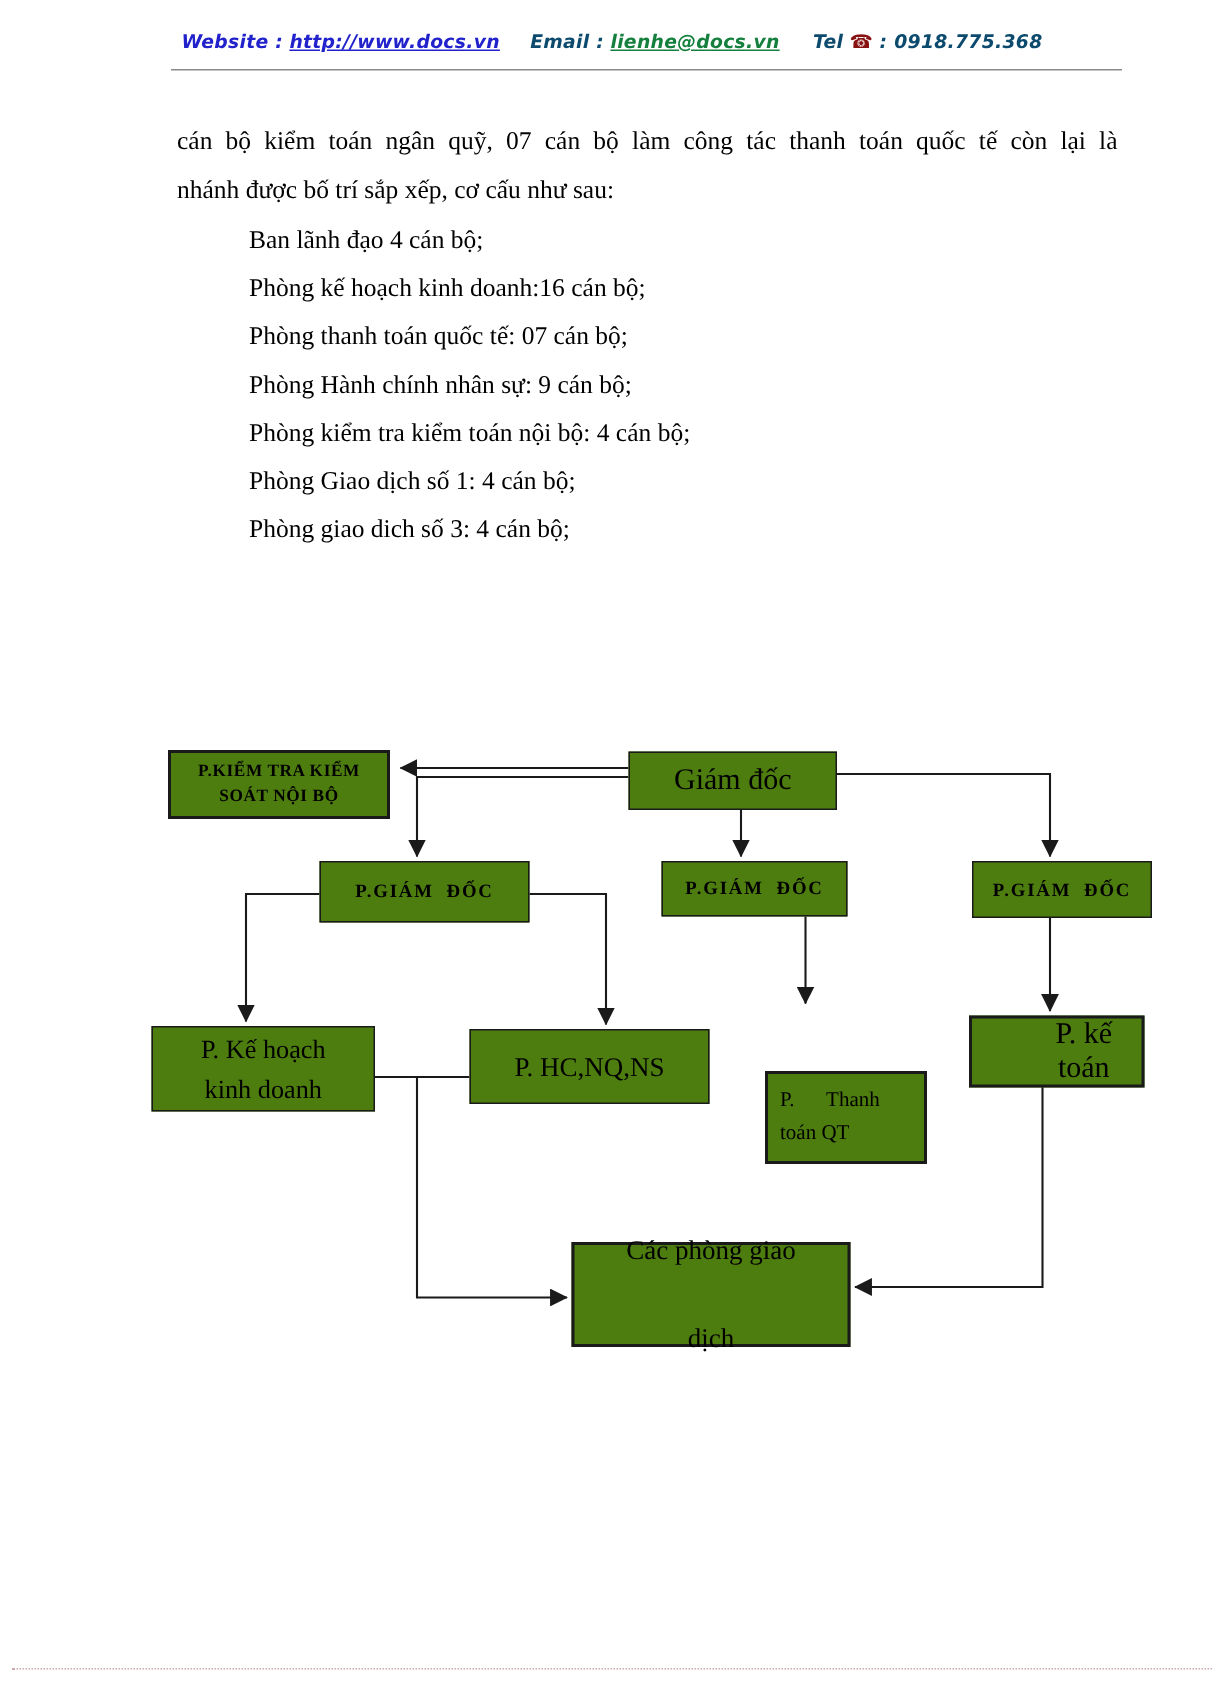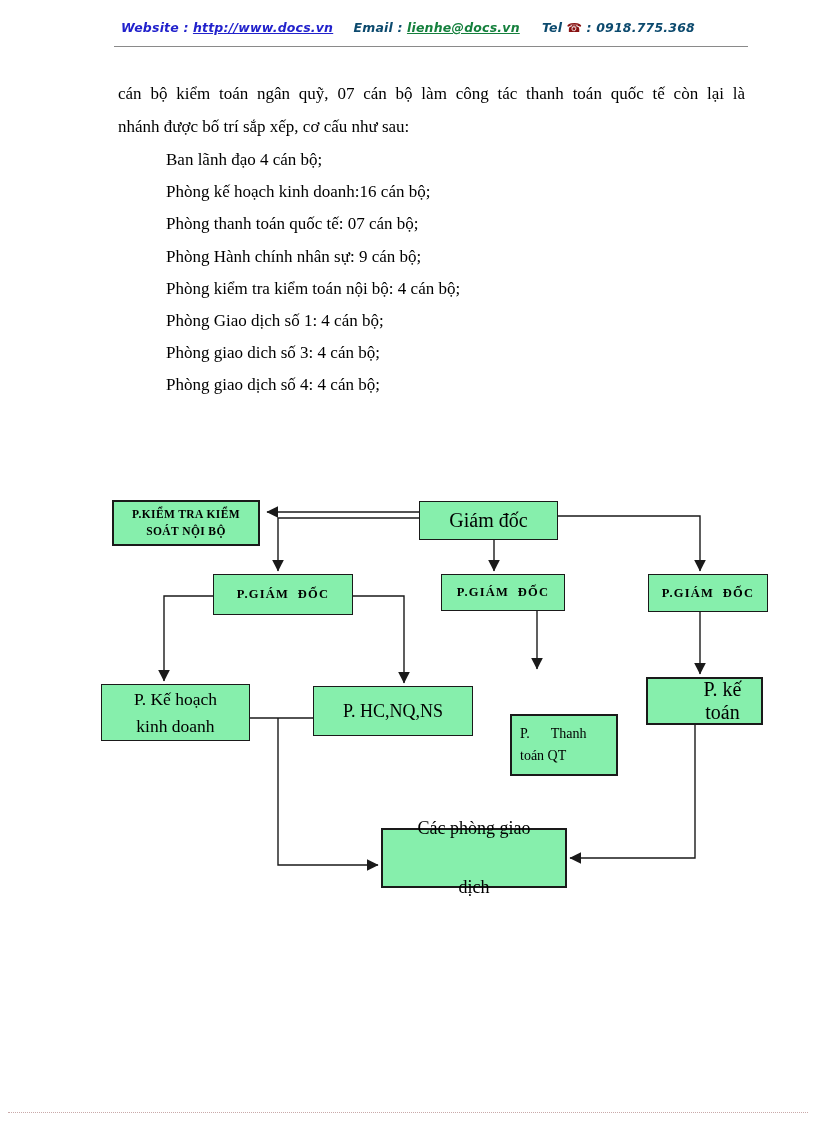--- a/index.html
+++ b/index.html
@@ -24,37 +24,37 @@
   
   .content{position:absolute;left:118px;top:77px;width:627px;font-size:17px;}
   .para div{line-height:33px;text-align:justify;}
   .para div.j{text-align-last:justify;}
   .list{margin-top:1px;}
   .list div{line-height:32.2px;padding-left:48px;}
   
   .diagram{position:absolute;left:0;top:480px;width:816px;height:440px;}
   .diagram svg{position:absolute;left:0;top:0;}
   .dbox{
-    position:absolute;border:1px solid #1a1a1a;background:#86efac;
+    position:absolute;border:1px solid #1a1a1a;background:#4d7c0f;
     display:flex;flex-direction:column;align-items:center;justify-content:center;
     text-align:center;box-sizing:border-box;
   }
   .b-kiemtra{left:112px;top:20px;width:148px;height:46px;border-width:2px;
     font-weight:bold;font-size:11.5px;line-height:1.45;letter-spacing:.4px;}
   .b-giamdoc{left:419px;top:21px;width:139px;height:39px;font-size:20px;}
   .b-pgd{width:140px;height:41px;font-weight:bold;font-size:12.5px;letter-spacing:1.2px;}
   .b-pgd1{left:213px;top:94px;}
   .b-pgd2{left:441px;top:94px;width:124px;height:37px;}
   .b-pgd3{left:648px;top:94px;width:120px;height:38px;}
   .b-kehoach{left:101px;top:204px;width:149px;height:57px;font-size:17.5px;line-height:1.5;}
   .b-hcnqns{left:313px;top:206px;width:160px;height:50px;font-size:18px;}
   .b-thanhtoan{left:510px;top:192px;width:108px;height:62px;border-width:2px;
     font-size:14px;line-height:1.55;align-items:flex-start;padding-left:8px;text-align:left;margin-top:42px;}
   .b-ketoan{left:646px;top:197px;width:117px;height:48px;border-width:2px;font-size:20px;padding-left:36px;}
-  .b-cacphong{left:381px;top:348px;width:186px;height:60px;border-width:2px;
+  .b-cacphong{left:381px;top:348px;width:186px;height:70px;border-width:2px;
     font-size:18px;line-height:1.75;gap:28px;}
   
   .bottom-rule{position:absolute;top:1112px;left:8px;width:800px;border-top:1px dotted #c9a9a9;}
 </style>
 </head>
 <body>
 
 <div class="hdr">
   <span class="lbl-web">Website :</span>
   <a class="web" href="#">http://www.docs.vn</a>
@@ -72,21 +72,20 @@
     <div>nhánh được bố trí sắp xếp, cơ cấu như sau:</div>
   </div>
   <div class="list">
     <div>Ban lãnh đạo 4 cán bộ;</div>
     <div>Phòng kế hoạch kinh doanh:16 cán bộ;</div>
     <div>Phòng thanh toán quốc tế: 07 cán bộ;</div>
     <div>Phòng Hành chính nhân sự: 9 cán bộ;</div>
     <div>Phòng kiểm tra kiểm toán nội bộ: 4 cán bộ;</div>
     <div>Phòng Giao dịch số 1: 4 cán bộ;</div>
     <div>Phòng giao dich số 3: 4 cán bộ;</div>
-    <div>Phòng giao dịch số 4: 4 cán bộ;</div>
   </div>
 </div>
 
 <div class="diagram">
   <svg width="816" height="440" viewBox="0 0 816 440">
     <defs>
       <marker id="arr" viewBox="0 0 10 10" refX="9.5" refY="5" markerWidth="8.5" markerHeight="8.5" orient="auto-start-reverse">
         <path d="M0,0 L10,5 L0,10 z" fill="#1a1a1a"></path>
       </marker>
     </defs>

